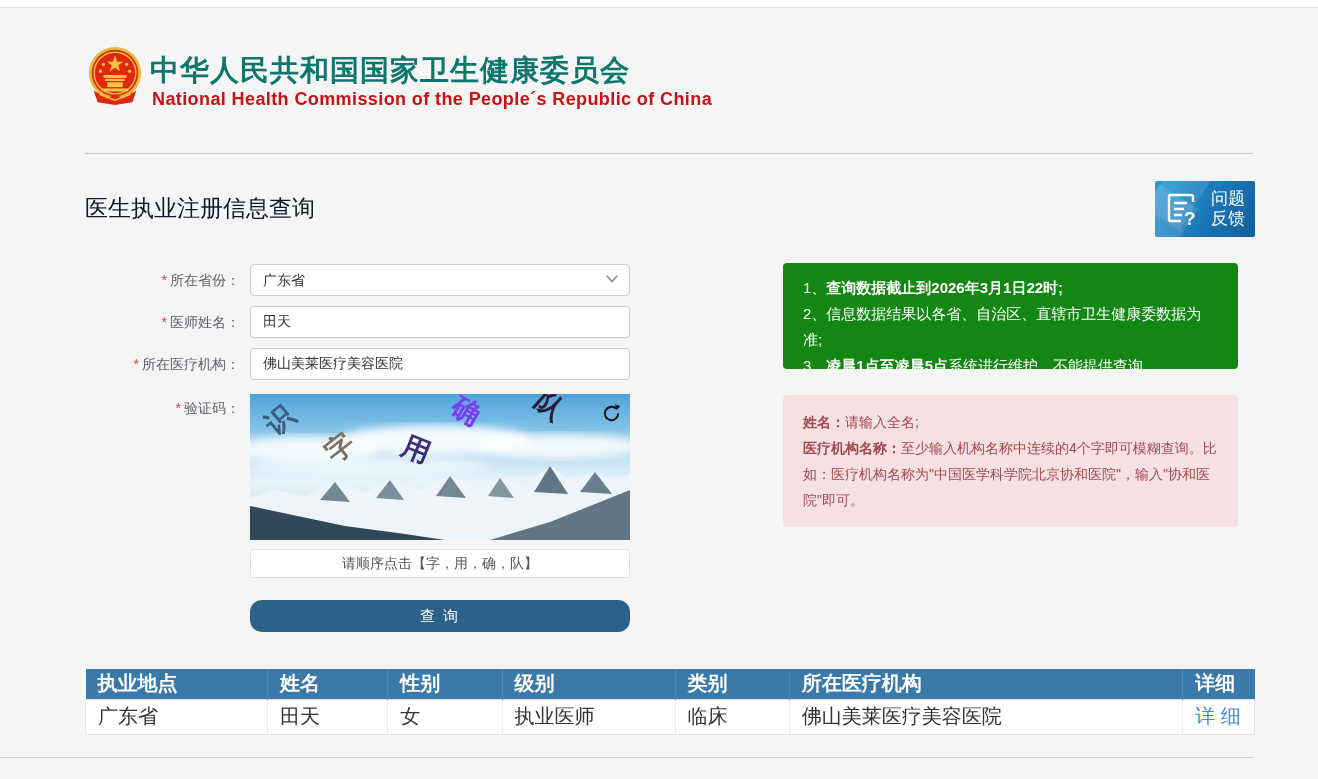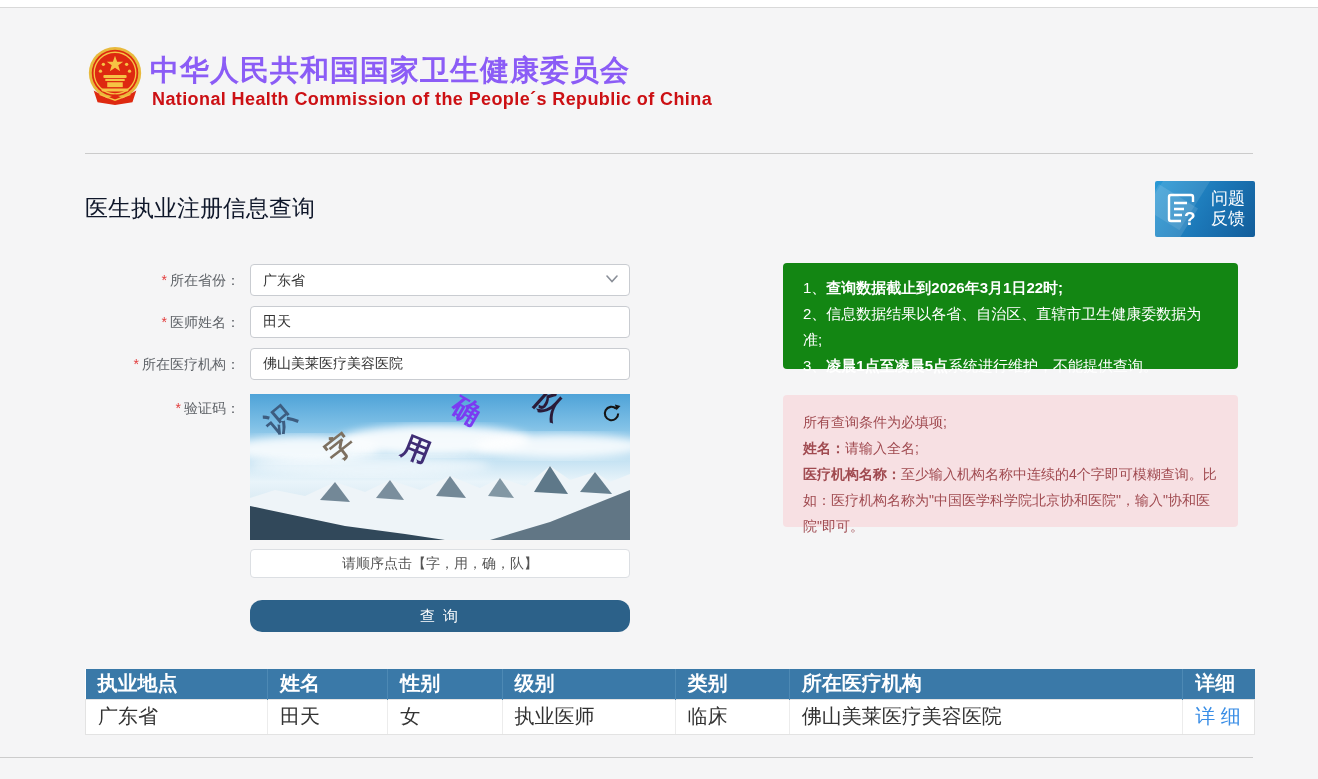--- a/index.html
+++ b/index.html
@@ -12,21 +12,21 @@
     overflow:hidden;
   }
   
   .top-strip { position:absolute; top:0; left:0; width:1318px; height:8px;
     background:#ffffff; border-bottom:1px solid #d9d9d9; }
 
   
   .header { position:absolute; top:9px; left:0; width:1318px; height:144px; }
   .emblem { position:absolute; left:84px; top:35px; width:62px; height:62px; }
   .header-title-cn { position:absolute; left:150px; top:42px;
-    font-size:29px; font-weight:bold; color:#8b5cf6; letter-spacing:1px; white-space:nowrap; }
+    font-size:29px; font-weight:bold; color:#0f766e; letter-spacing:1px; white-space:nowrap; }
   .header-title-en { position:absolute; left:152px; top:80px;
     font-size:18px; font-weight:bold; color:#cc1014; letter-spacing:.4px; white-space:nowrap; }
   .header-sep { position:absolute; top:153px; left:85px; width:1168px; height:0;
     border-top:1px solid #cbcbcb; }
 
   
   .page-title { position:absolute; left:85px; top:193px; font-size:23px; color:#0f172a; }
   .feedback-btn { position:absolute; left:1155px; top:181px; width:100px; height:56px;
     background:linear-gradient(120deg,#2a9ad6 0%,#1b76b6 55%,#135d9a 100%);
     border-radius:2px; cursor:pointer; overflow:hidden; }
@@ -219,21 +219,20 @@
 
 <button class="query-btn">查 询</button>
 
 <div class="notice-green">
   <div class="ln"><span>1、</span><b>查询数据截止到2026年3月1日22时;</b><span></span></div>
   <div class="ln"><span>2、</span><b></b><span>信息数据结果以各省、自治区、直辖市卫生健康委数据为准;</span></div>
   <div class="ln"><span>3、</span><b>凌晨1点至凌晨5点</b><span>系统进行维护，不能提供查询。</span></div>
 </div>
 
 <div class="notice-pink">
-  <div class="ln"><b></b><span>所有查询条件为必填项;</span></div>
   <div class="ln"><b>姓名：</b><span>请输入全名;</span></div>
   <div class="ln"><b>医疗机构名称：</b><span>至少输入机构名称中连续的4个字即可模糊查询。比如：医疗机构名称为"中国医学科学院北京协和医院"，输入"协和医院"即可。</span></div>
 </div>
 
 <table class="results">
   <thead>
     <tr>
       <th class="col-w1">执业地点</th>
       <th class="col-w2">姓名</th>
       <th class="col-w3">性别</th>

